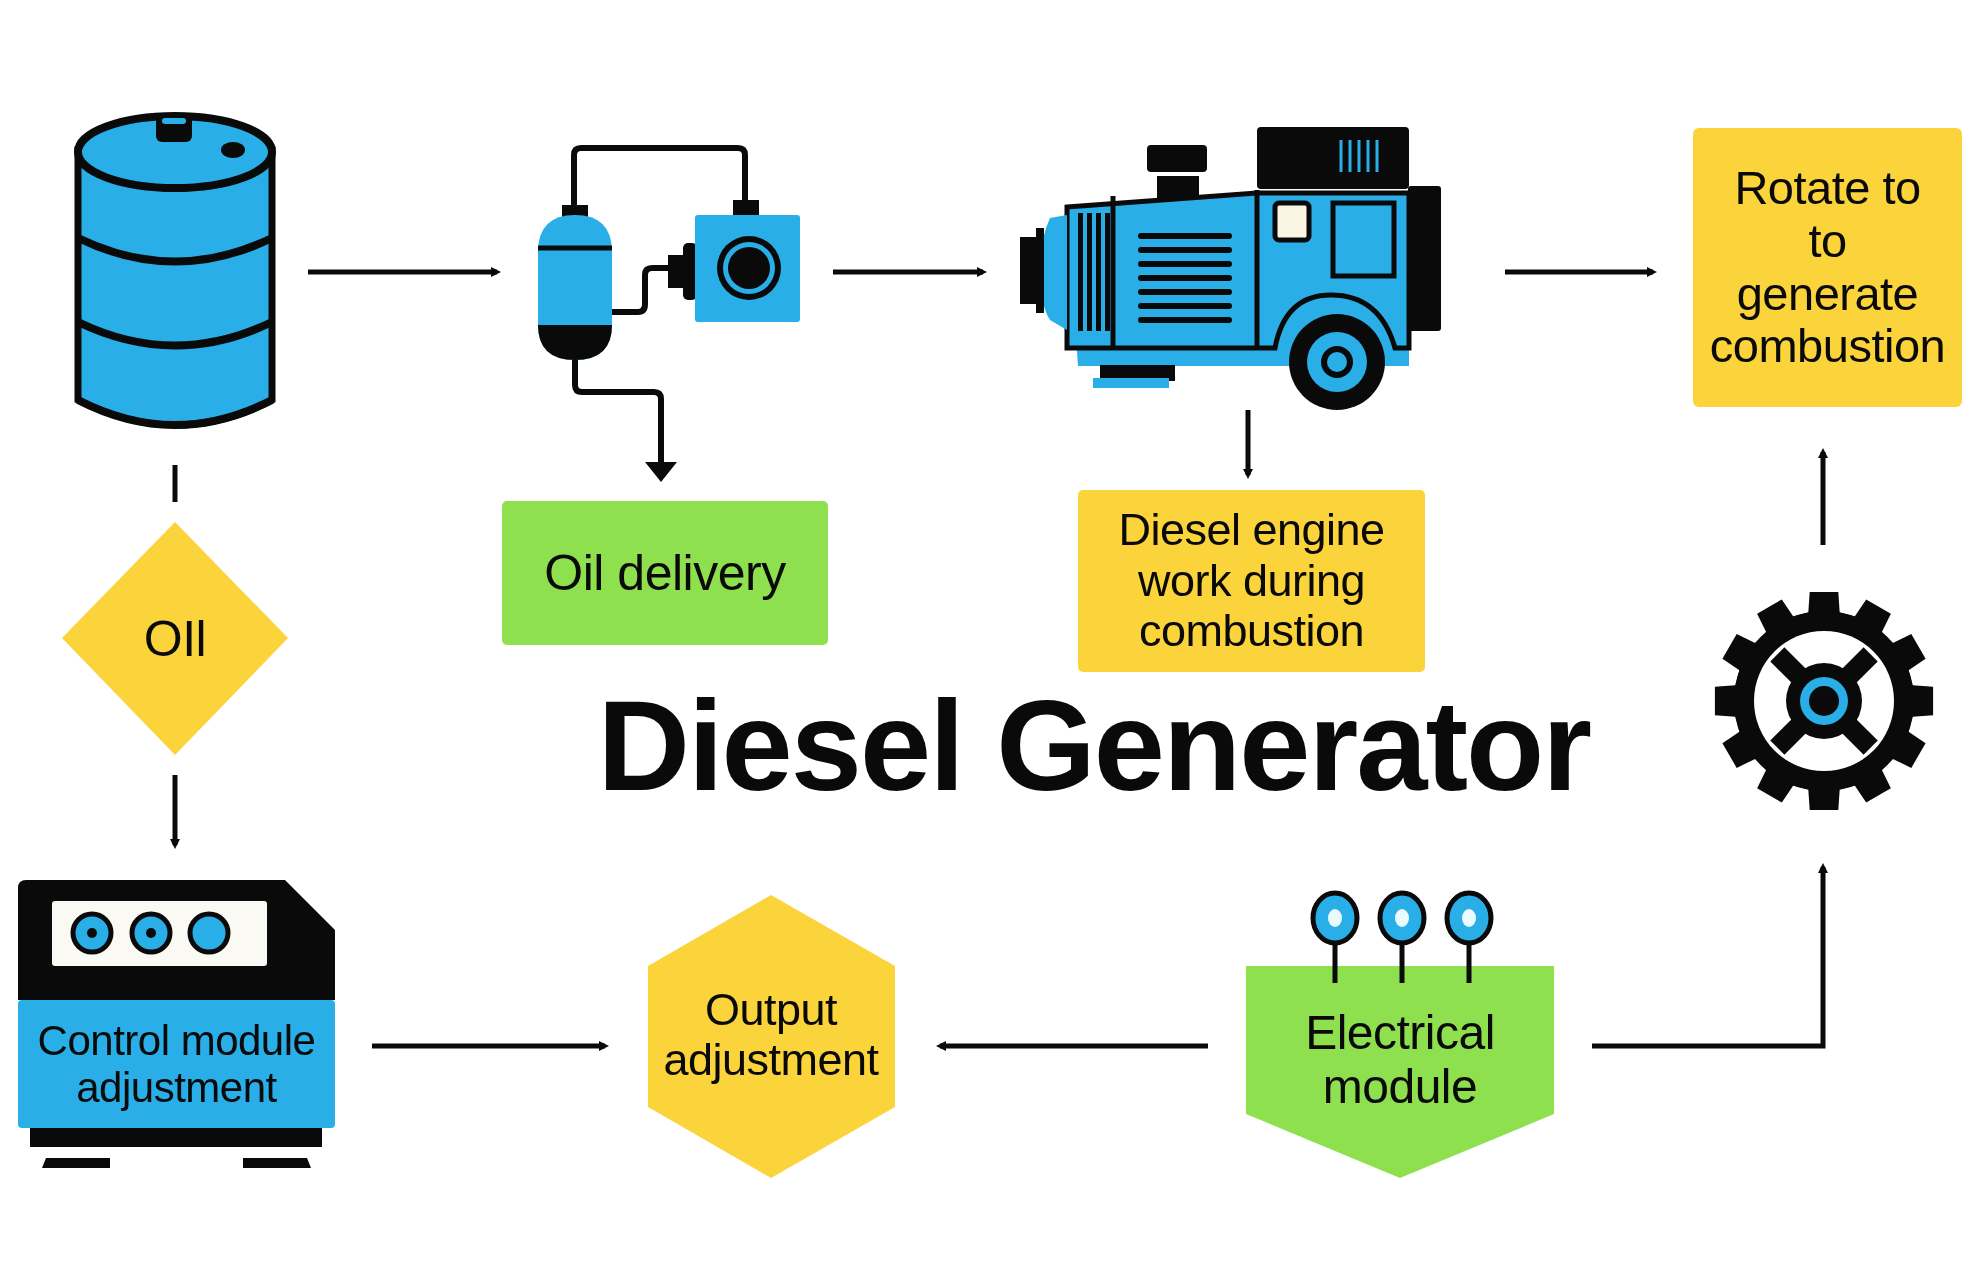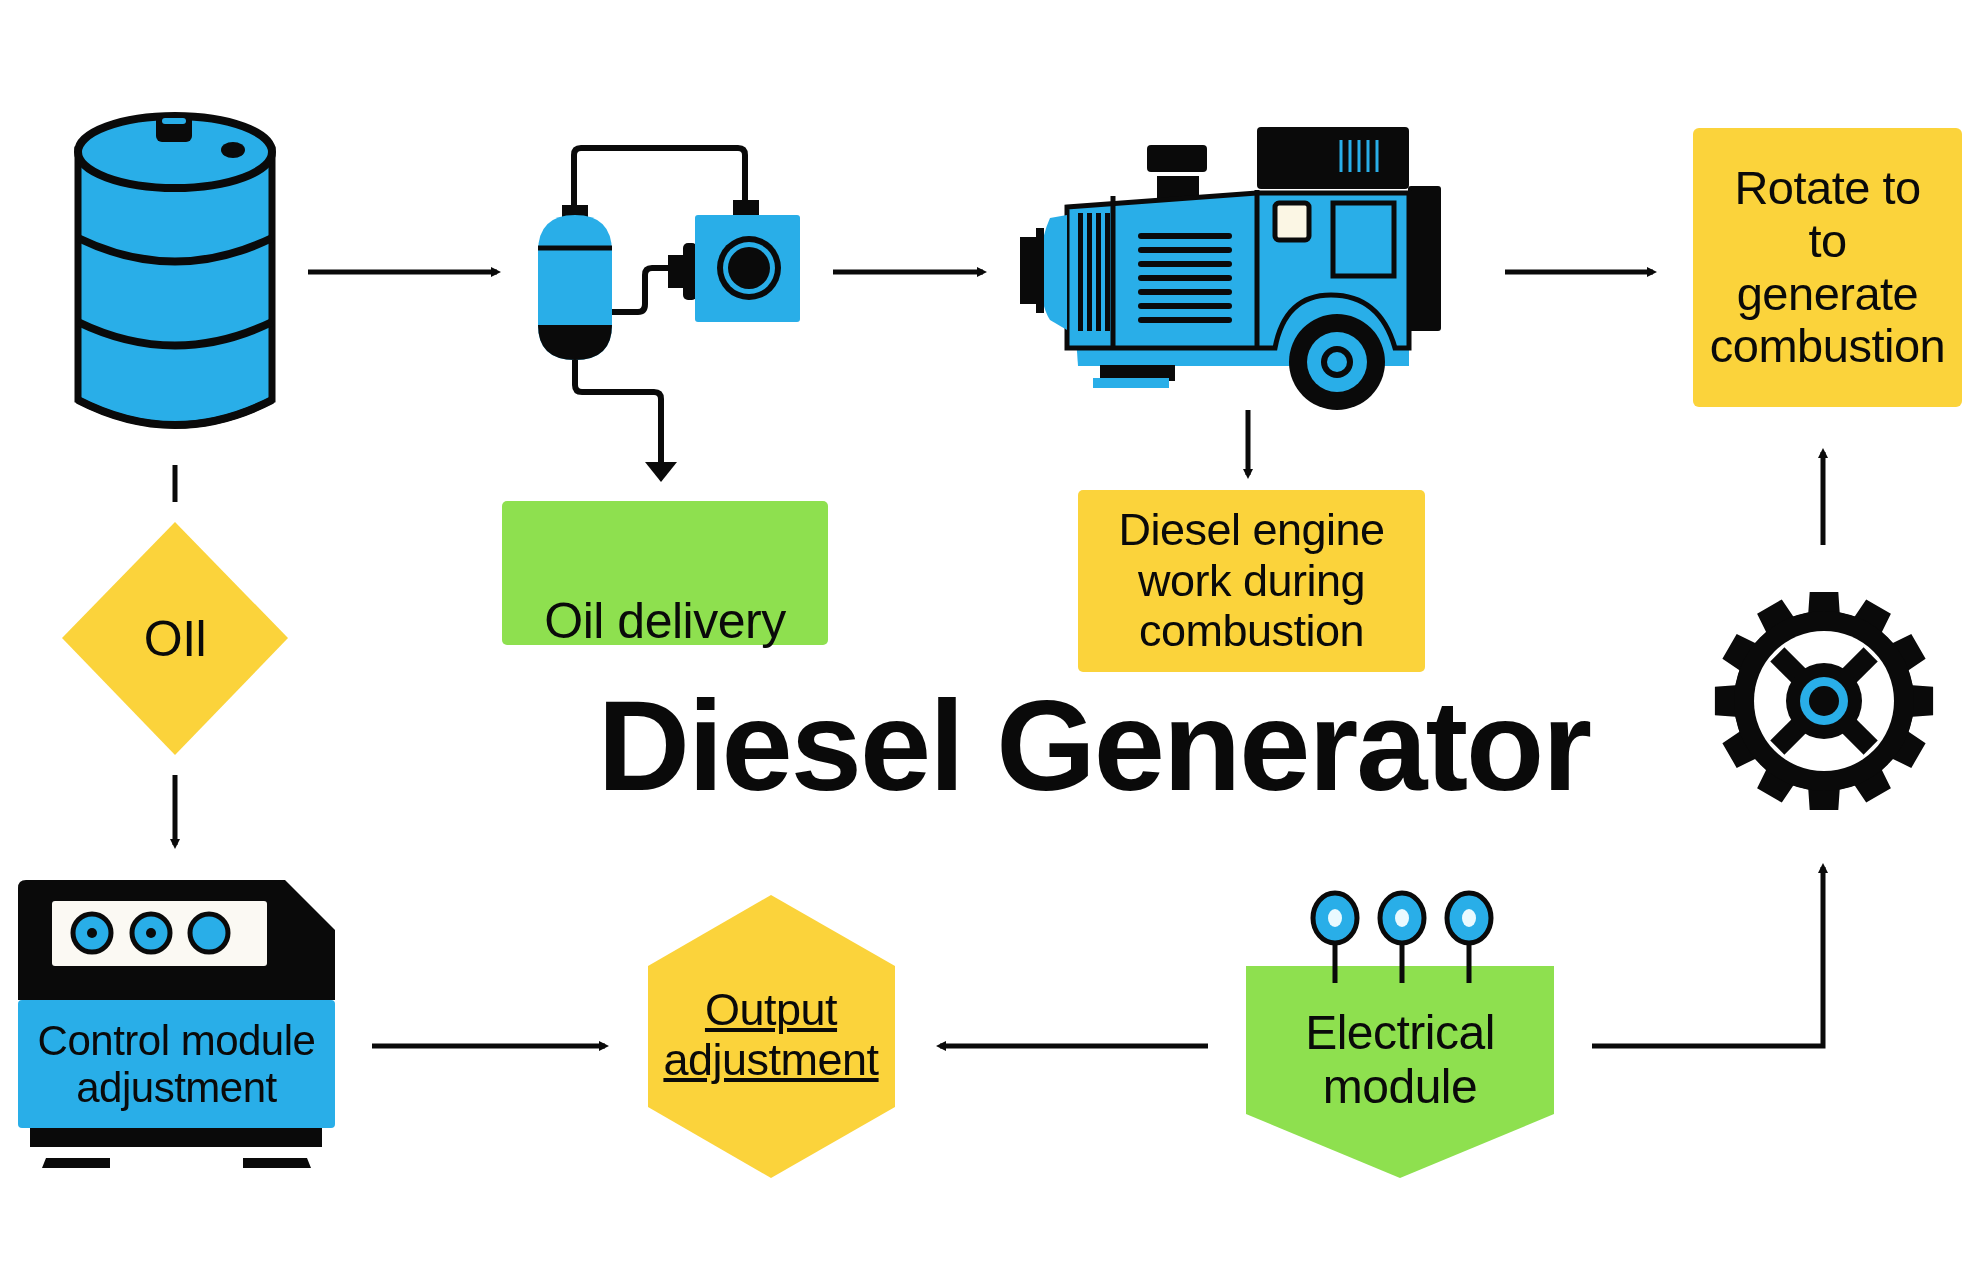--- a/index.html
+++ b/index.html
@@ -151,21 +151,21 @@
     <line x1="1469" y1="935" x2="1469" y2="983" stroke="#0a0a0a" stroke-width="5"></line>
     <ellipse cx="1335" cy="918" rx="22" ry="25" fill="#29aee8" stroke="#0a0a0a" stroke-width="5"></ellipse>
     <ellipse cx="1402" cy="918" rx="22" ry="25" fill="#29aee8" stroke="#0a0a0a" stroke-width="5"></ellipse>
     <ellipse cx="1469" cy="918" rx="22" ry="25" fill="#29aee8" stroke="#0a0a0a" stroke-width="5"></ellipse>
     <ellipse cx="1335" cy="918" rx="7" ry="9" fill="#eafaff"></ellipse>
     <ellipse cx="1402" cy="918" rx="7" ry="9" fill="#eafaff"></ellipse>
     <ellipse cx="1469" cy="918" rx="7" ry="9" fill="#eafaff"></ellipse>
   </g>
 </svg>
 
-<div class="lbl" style="left:502px;top:501px;width:326px;height:144px;font-size:50px;margin-top:48px;">
+<div class="lbl" style="left:502px;top:501px;width:326px;height:144px;font-size:50px;">
   <span>Oil delivery</span>
 </div>
 
 <div class="lbl" style="left:1078px;top:490px;width:347px;height:182px;font-size:45px;flex-direction:column;">
   <span>Diesel engine</span>
   <span>work during</span>
   <span>combustion</span>
 </div>
 
 <div class="lbl" style="left:1693px;top:128px;width:269px;height:279px;font-size:47px;flex-direction:column;border-radius:8px;">
@@ -179,21 +179,21 @@
   <span>OIl</span>
 </div>
 
 <div id="title">Diesel Generator</div>
 
 <div class="lbl" style="left:14px;top:1000px;width:325px;height:128px;font-size:42px;flex-direction:column;">
   <span>Control module</span>
   <span>adjustment</span>
 </div>
 
-<div class="lbl" style="left:640px;top:960px;width:262px;height:150px;font-size:45px;flex-direction:column;text-decoration:underline;">
+<div class="lbl" style="left:640px;top:960px;width:262px;height:150px;font-size:45px;flex-direction:column;">
   <span>Output</span>
   <span>adjustment</span>
 </div>
 
 <div class="lbl" style="left:1246px;top:995px;width:308px;height:130px;font-size:48px;flex-direction:column;">
   <span>Electrical</span>
   <span>module</span>
 </div>
 
 </body></html>

